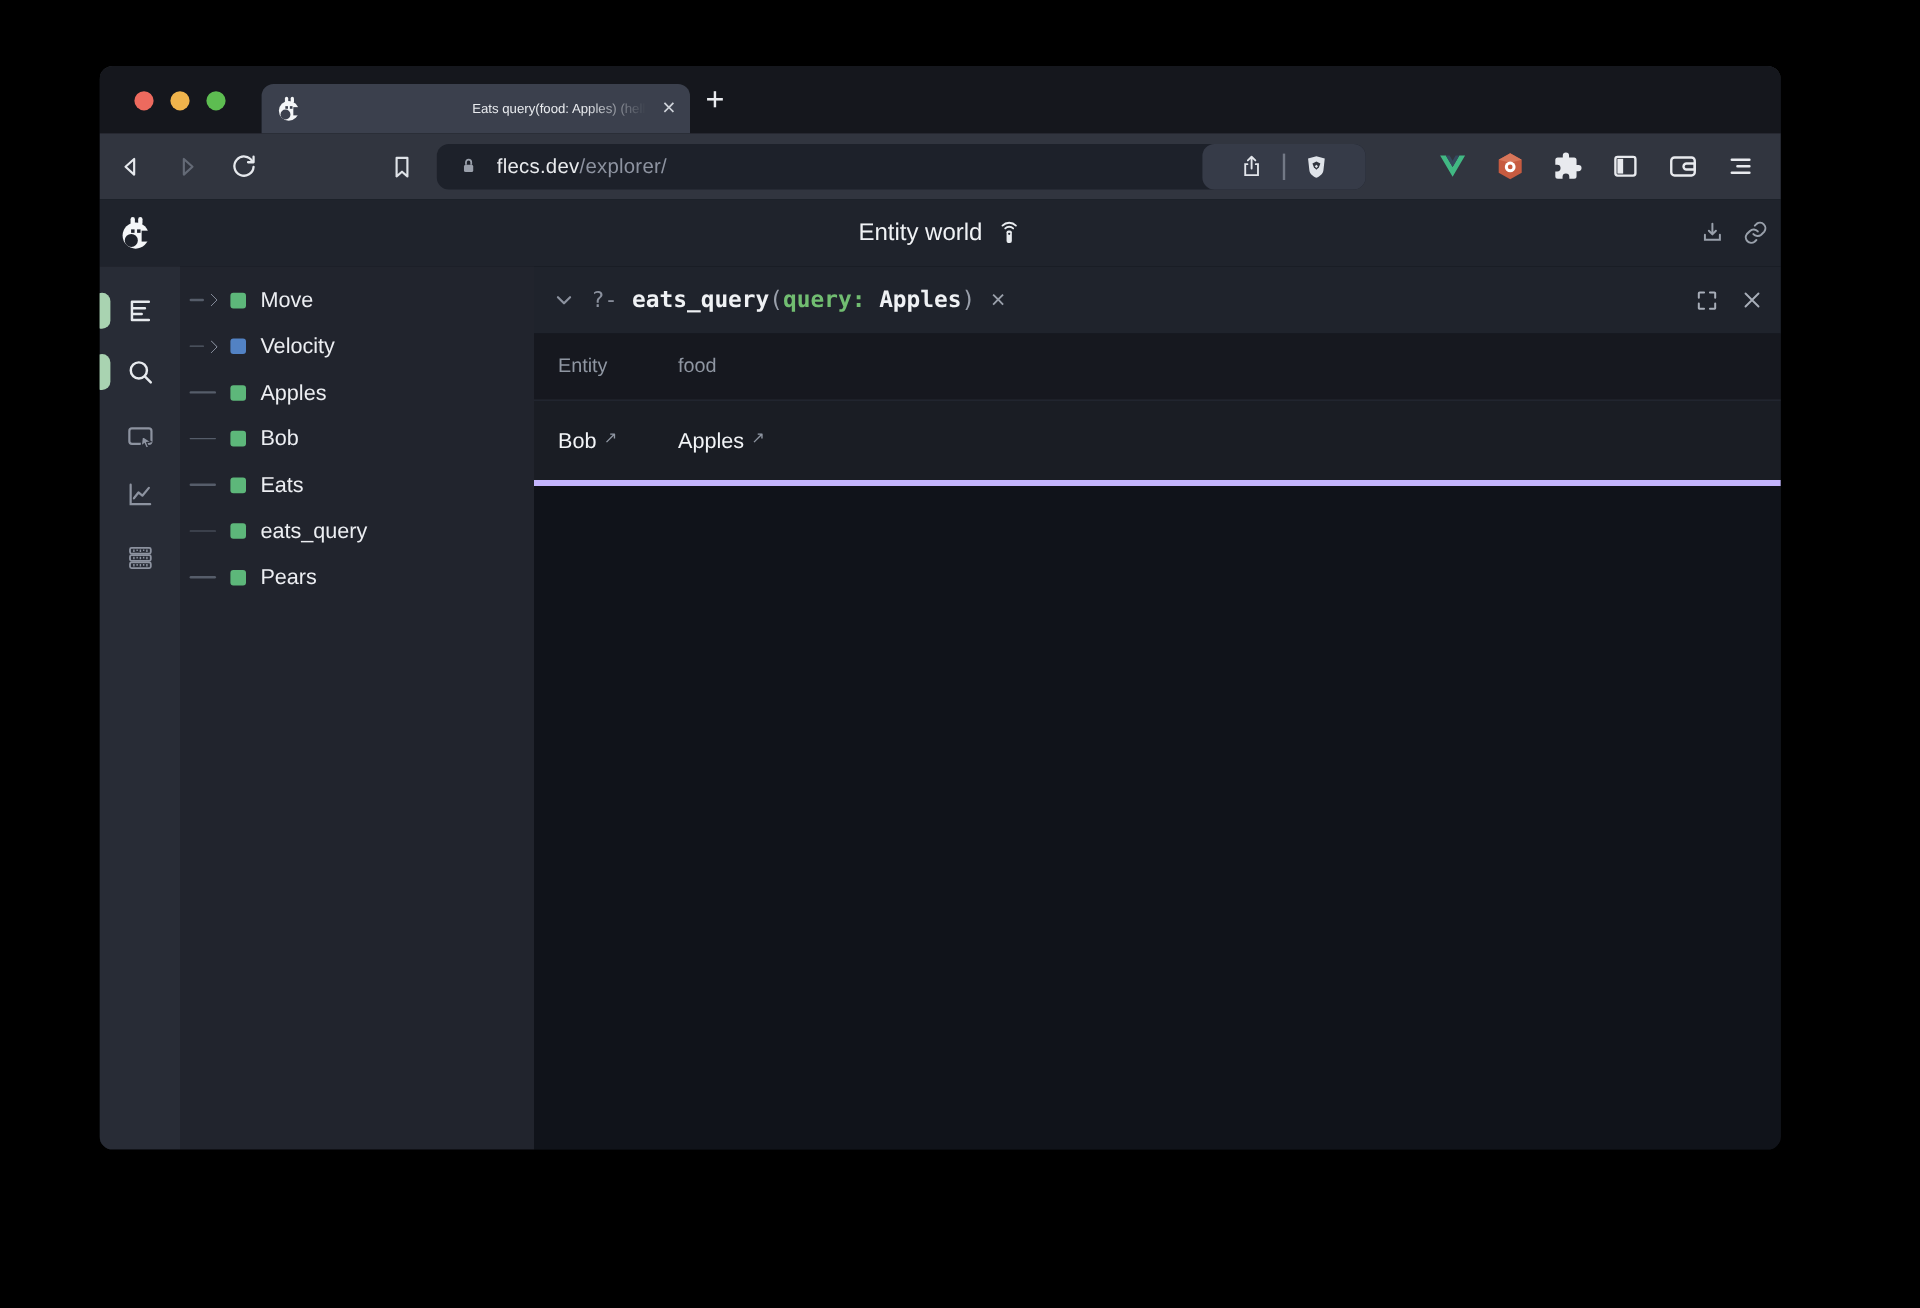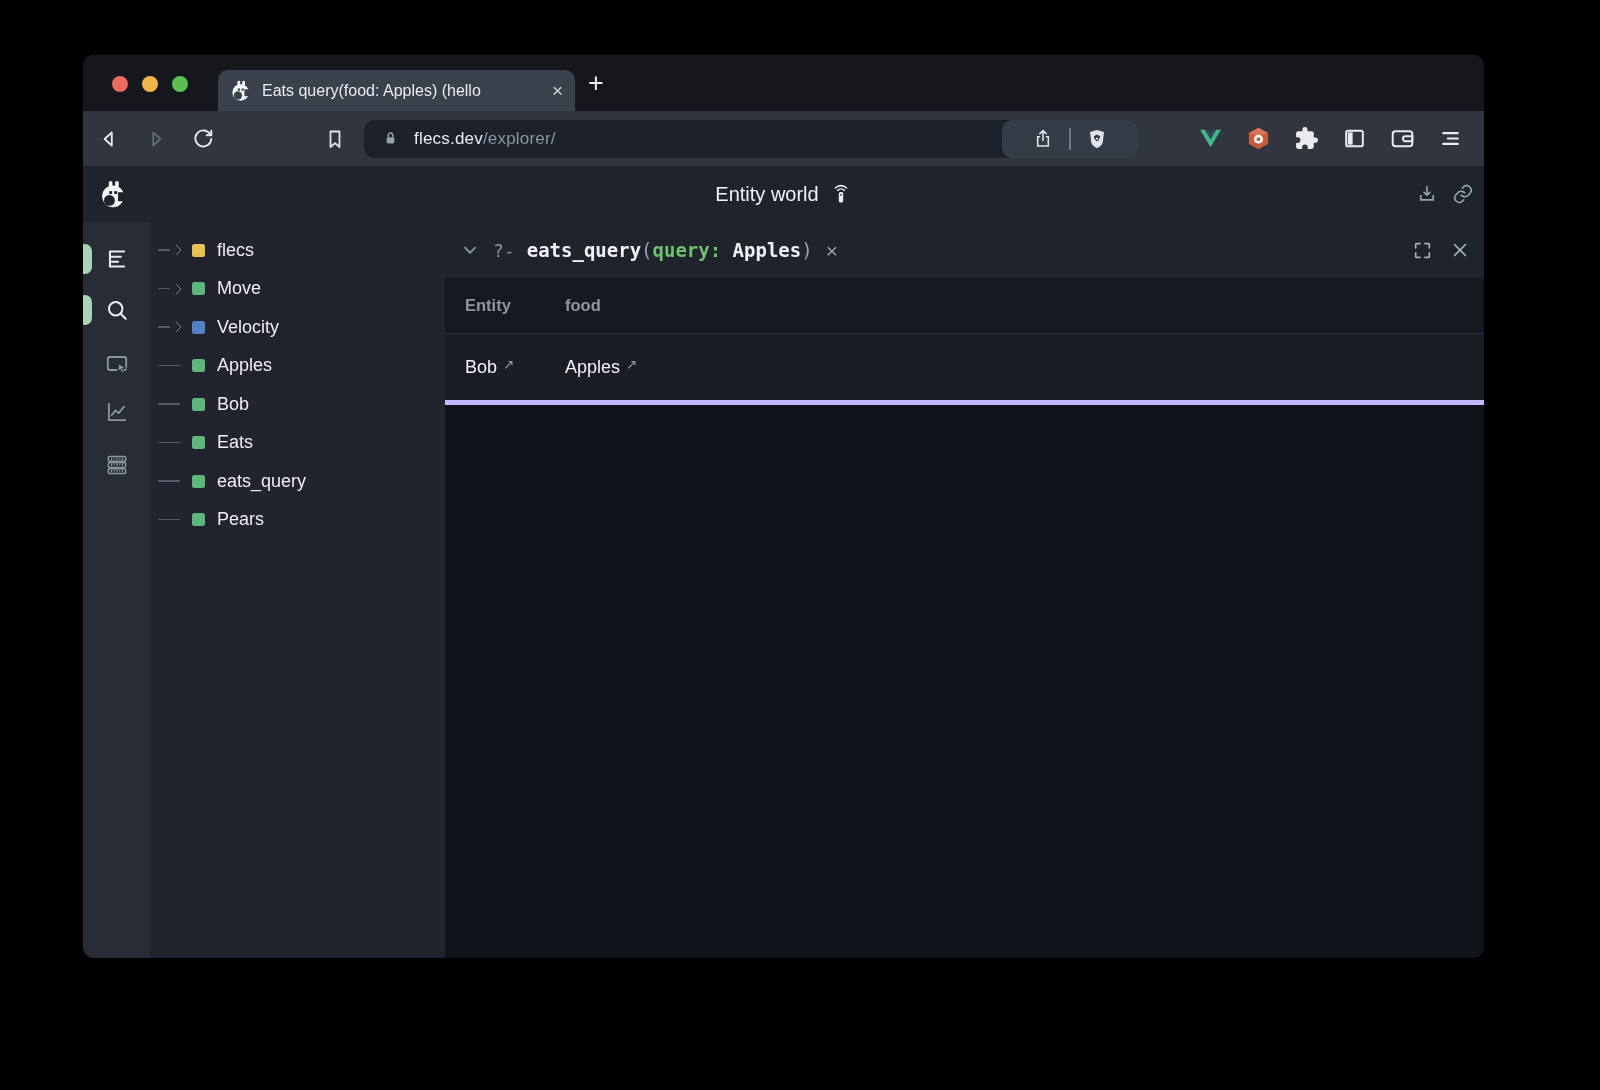--- a/index.html
+++ b/index.html
@@ -9,23 +9,23 @@
   svg{display:block}
 
   
   .tabbar{position:relative;height:56px;background:#15171d;}
   .traffic{position:absolute;left:29px;top:21px;display:flex;gap:14px;}
   .tl{width:16px;height:16px;border-radius:50%;}
   .tl.red{background:#ed6a5e}.tl.yellow{background:#f0b44c}.tl.green{background:#5dbd51}
   .tab{position:absolute;left:135px;top:15px;width:357px;height:41px;background:#3b404d;
     border-radius:10px 10px 0 0;display:flex;align-items:center;padding:0 12px;box-sizing:border-box;}
   .favicon{width:22px;height:22px;color:#f4f6f8;flex:none;margin-right:10px;}
-  .tab-title{color:#e9ebef;font-size:16px;white-space:nowrap;overflow:hidden;flex:1;
+  .tab-title{color:#e9ebef;font-size:11px;white-space:nowrap;overflow:hidden;flex:1;
     -webkit-mask-image:linear-gradient(90deg,#000 80%,transparent 98%);
-    mask-image:linear-gradient(90deg,#000 80%,transparent 98%);}
+    mask-image:linear-gradient(90deg,#000 80%,transparent 98%);text-align:right;}
   .tab-close{color:#cfd3da;font-size:19px;line-height:1;margin-left:8px;cursor:default;}
   .newtab{position:absolute;left:505px;top:13px;color:#e9ebef;font-size:27px;font-weight:300;line-height:30px;}
 
   
   .toolbar{height:55px;background:#31353f;display:flex;align-items:center;padding:0 14px;box-sizing:border-box;}
   .navbtn{flex:none;margin-right:23px;}
   .bookmark{margin-left:85px;margin-right:17px;flex:none;}
   .urlbar{position:relative;flex:none;width:774px;height:38px;background:#1d212a;border-radius:10px;
     display:flex;align-items:center;padding-left:16px;box-sizing:border-box;}
   .urltext{margin-left:13px;font-size:17px;color:#e9ebee;letter-spacing:.2px;}
@@ -64,21 +64,21 @@
   .qprompt{font-family:"DejaVu Sans Mono",monospace;font-size:18px;color:#8b919e;margin:0 12px 0 12px;}
   .qtext{font-family:"DejaVu Sans Mono",monospace;font-size:19px;font-weight:700;color:#eff1f4;white-space:pre;}
   .qtext .dim{color:#9aa0ab;font-weight:400;}
   .qtext .param{font-weight:700;}
   .qclose{color:#9aa0ab;font-size:21px;font-weight:400;margin-left:13px;line-height:1;}
   .qspacer{flex:1;}
   .qbtns{display:flex;align-items:center;gap:17px;color:#a8aeb9;}
 
   .thead{height:56px;background:#16181f;display:flex;align-items:center;padding-left:20px;
     border-bottom:1px solid #2a2e38;box-sizing:border-box;flex:none;}
-  .thead .col{width:100px;color:#8f96a2;font-size:16.5px;font-weight:bold;}
+  .thead .col{width:100px;color:#8f96a2;font-size:16.5px;}
   .drow{height:71px;background:#1a1d24;display:flex;align-items:center;padding-left:20px;
     border-bottom:5px solid #c4b5fd;box-sizing:border-box;flex:none;}
   .cell{width:100px;color:#f2f4f7;font-size:18px;font-weight:500;cursor:pointer;}
   .goto{color:#8f96a2;font-size:13.5px;margin-left:6px;position:relative;top:-4px;font-weight:400;}
 </style>
 </head>
 <body>
 
 <svg width="0" height="0" style="position:absolute">
   <defs>
@@ -233,28 +233,20 @@
         </g>
       </svg>
     </div>
 
     <div class="tree">
       <div class="trow">
         <span class="conn exp">
             <span class="ln"></span>
             <span class="chev"></span>
           </span>
-        <span class="sq" style="background: rgb(234, 193, 83);"></span>
-        <span class="tlabel">flecs</span>
-      </div>
-      <div class="trow">
-        <span class="conn exp">
-            <span class="ln"></span>
-            <span class="chev"></span>
-          </span>
         <span class="sq" style="background: rgb(93, 183, 122);"></span>
         <span class="tlabel">Move</span>
       </div>
       <div class="trow">
         <span class="conn exp">
             <span class="ln"></span>
             <span class="chev"></span>
           </span>
         <span class="sq" style="background: rgb(82, 130, 196);"></span>
         <span class="tlabel">Velocity</span>

